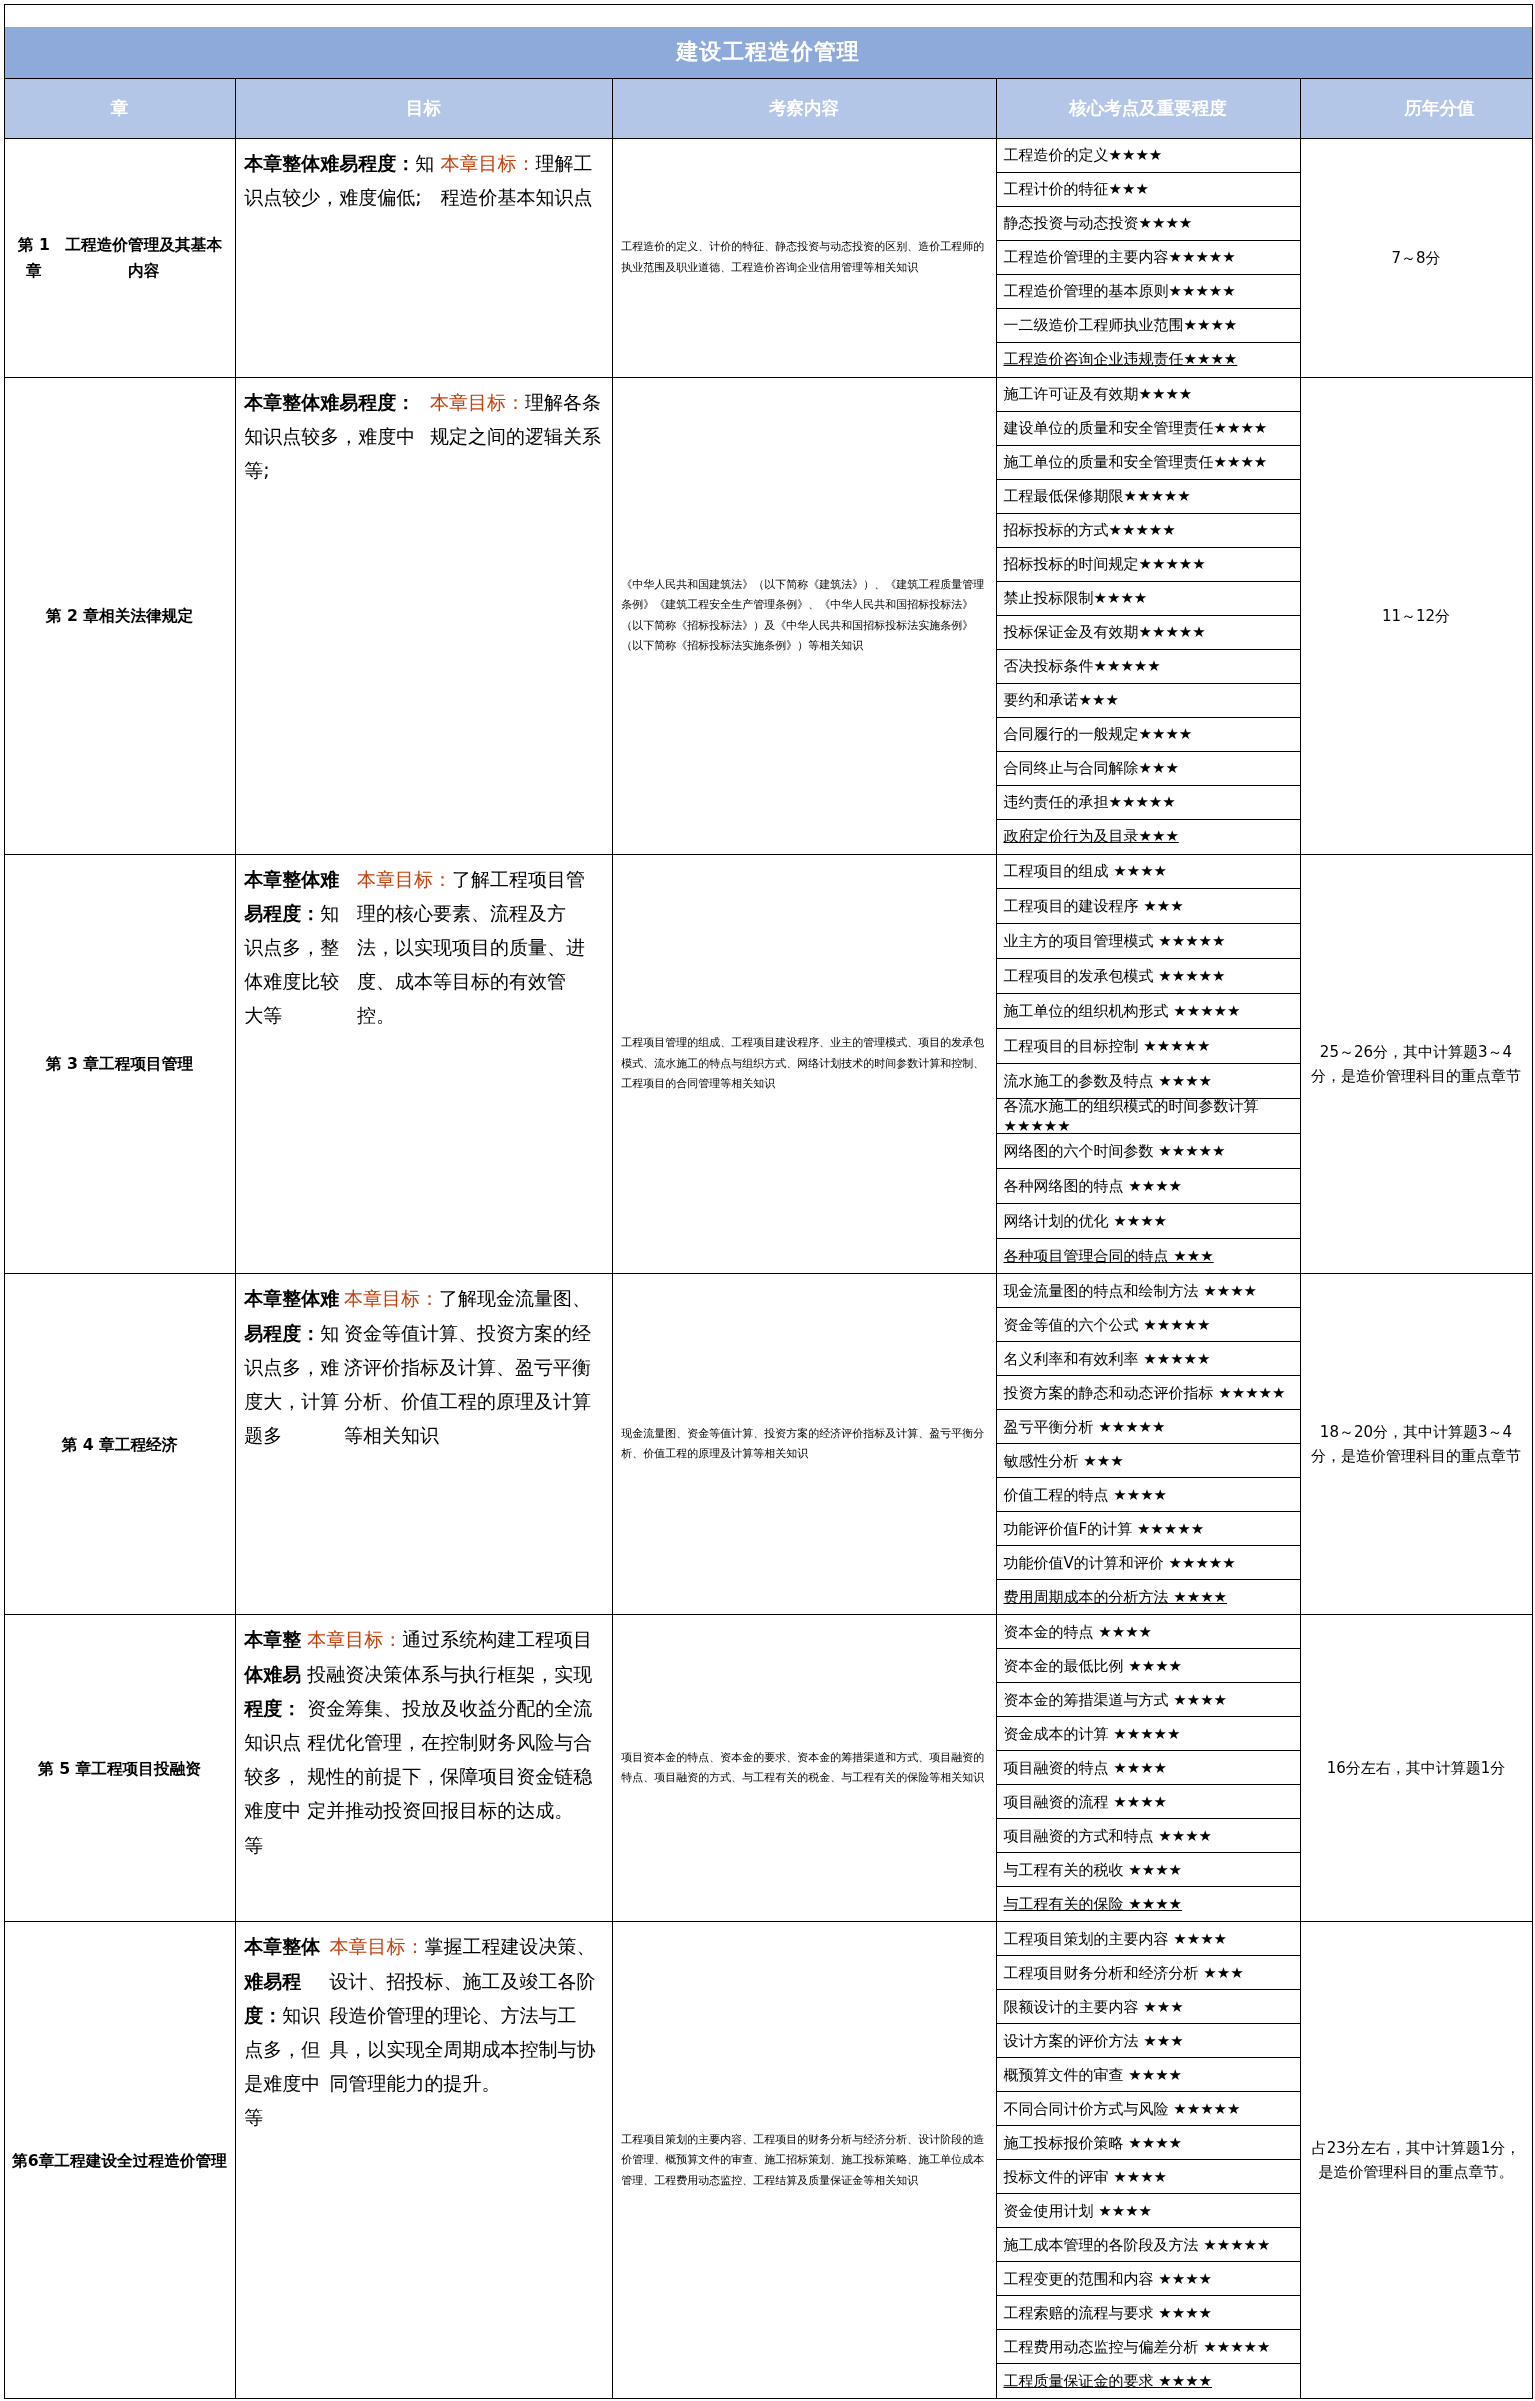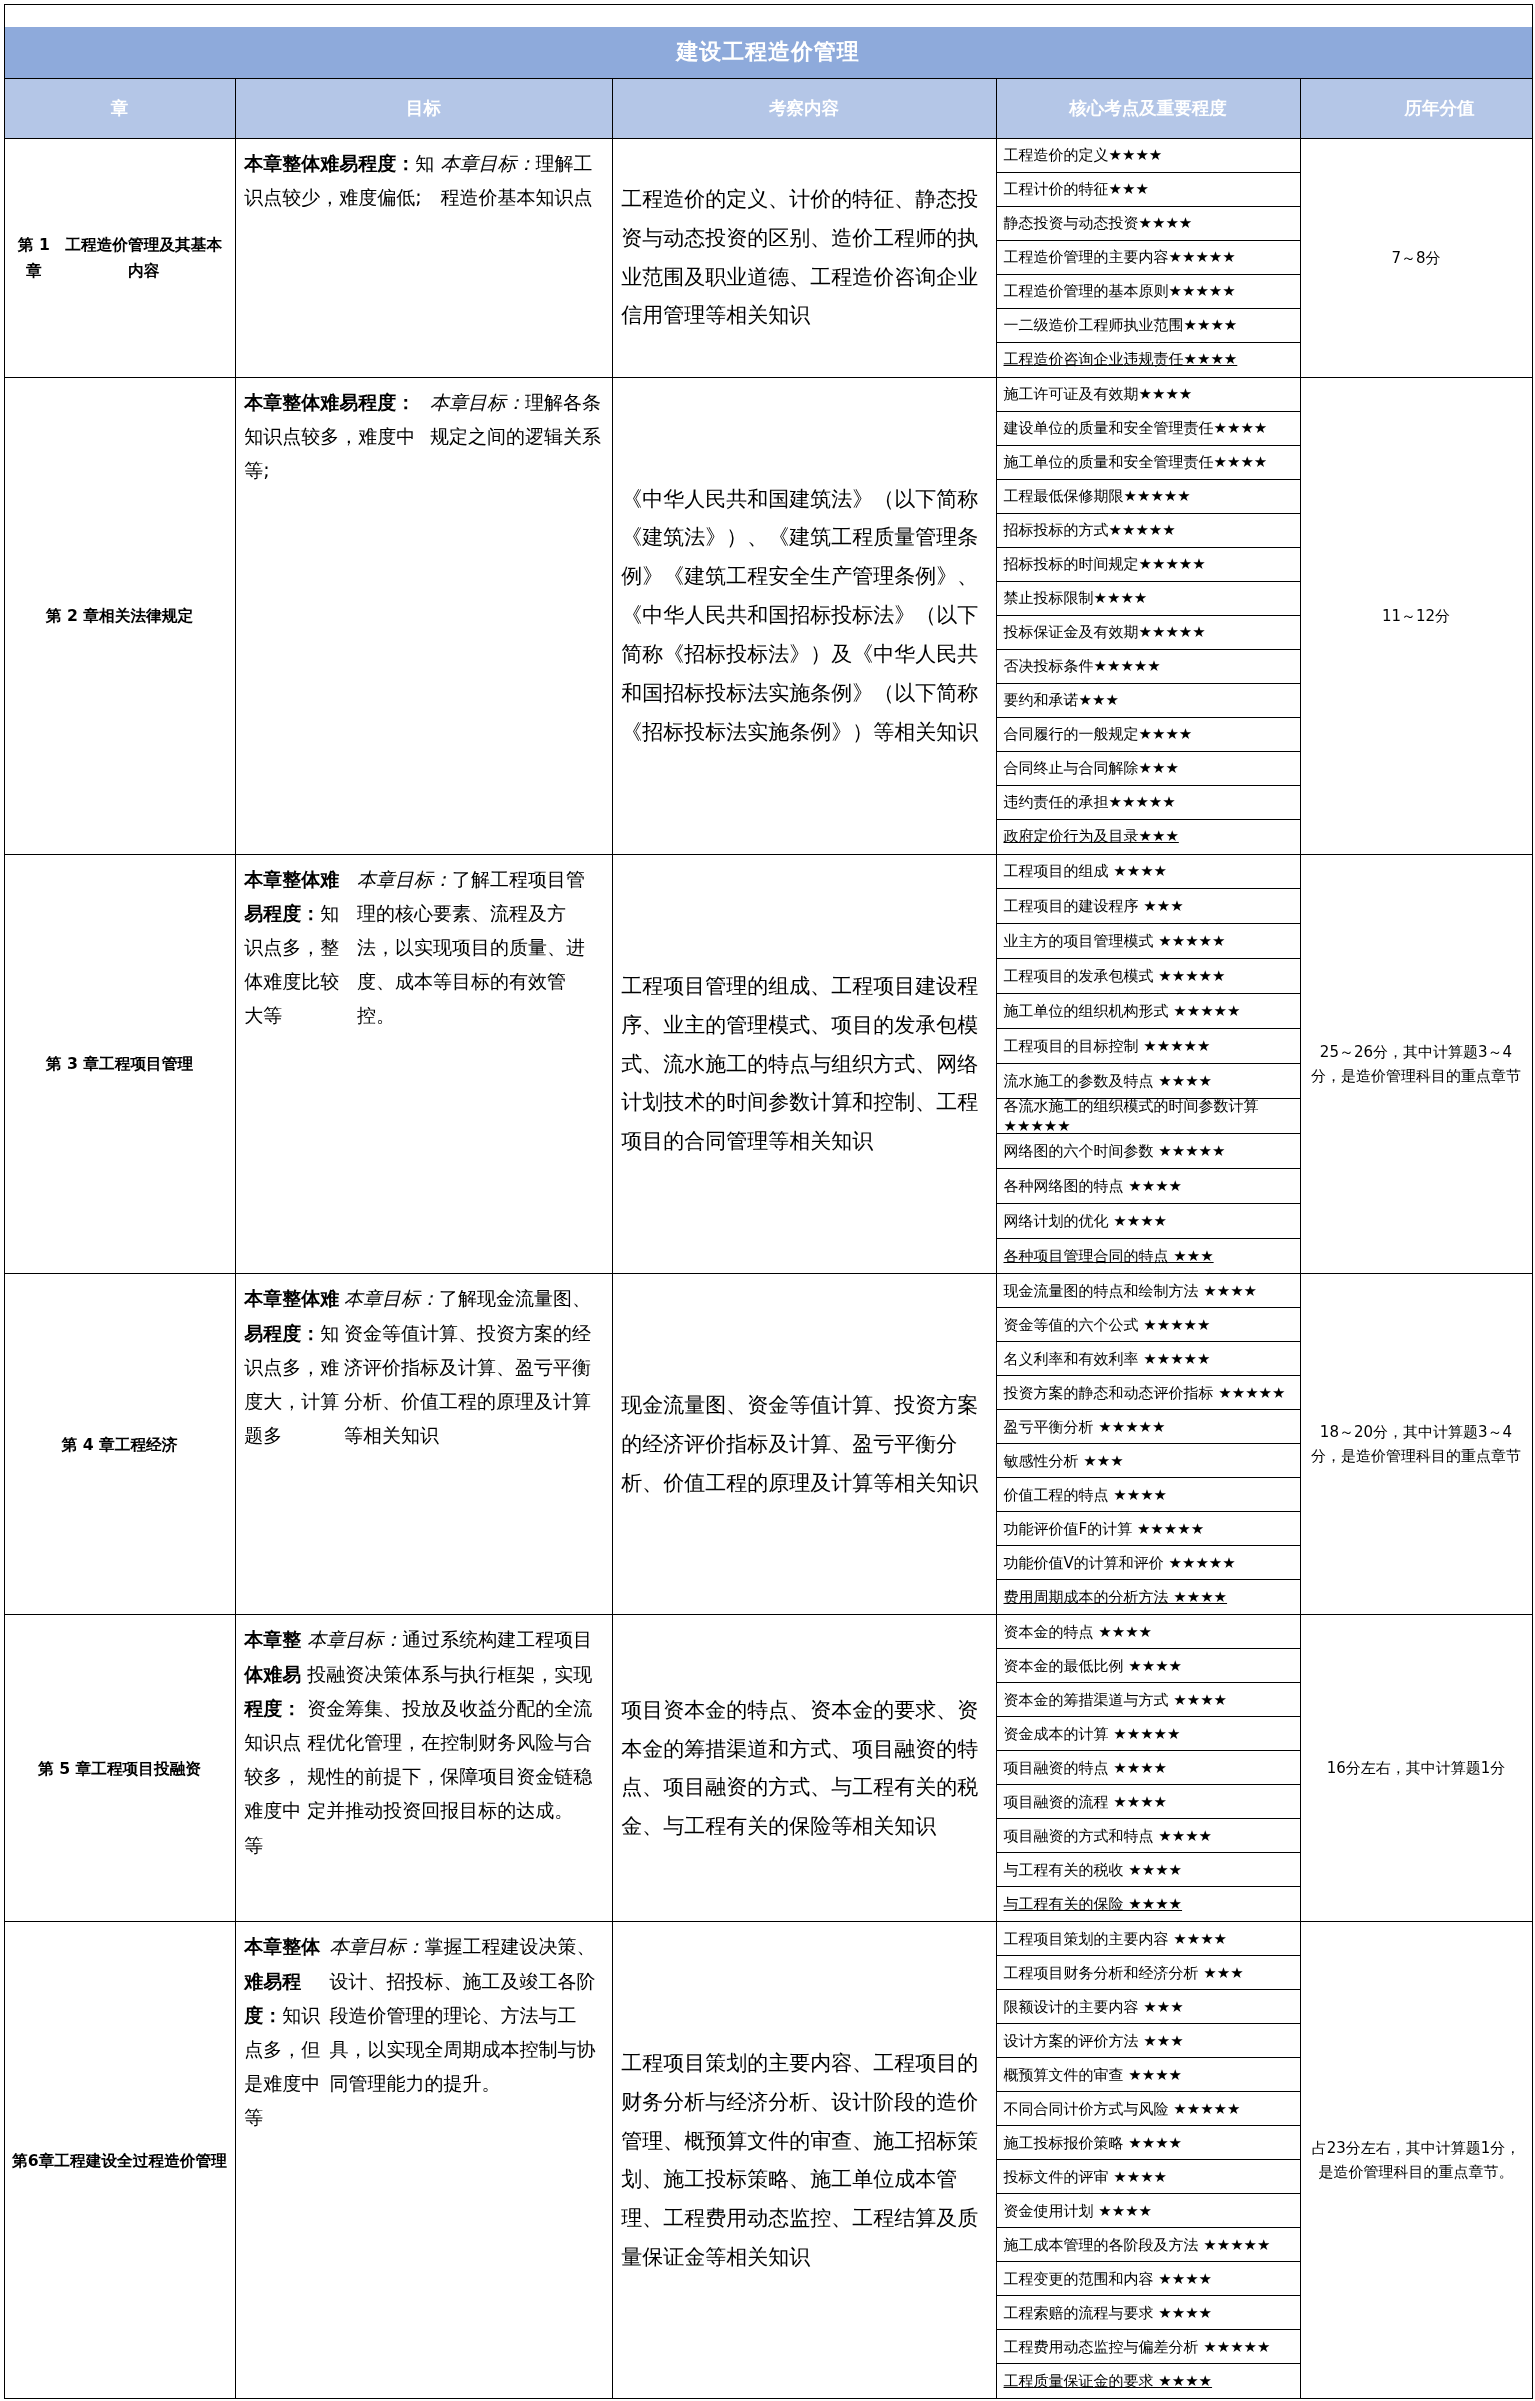--- a/index.html
+++ b/index.html
@@ -54,25 +54,25 @@
     padding:3.5px 5.2px;
   }
   .goal-cell {
     width:377px;
     display:flex; flex-direction:row; justify-content:center;
     font-size:19px;
     line-height:1.8;
     padding:7px 8.7px;
   }
   .goal-label-bold { font-weight:bold; }
-  .goal-label-blue { color:#000000;font-style:italic; }
+  .goal-label-blue { color:#c2410c; }
   .content-cell {
     width:384px;
     display:flex; align-items:center;
-    font-size:21px;
+    font-size:11px;
     line-height:1.85;
     padding:7px 8.7px;
   }
   .points-col {
     width:304px;
     display:flex; flex-direction:column;
   }
   .point-row {
     flex:1;
     min-height:34px;

